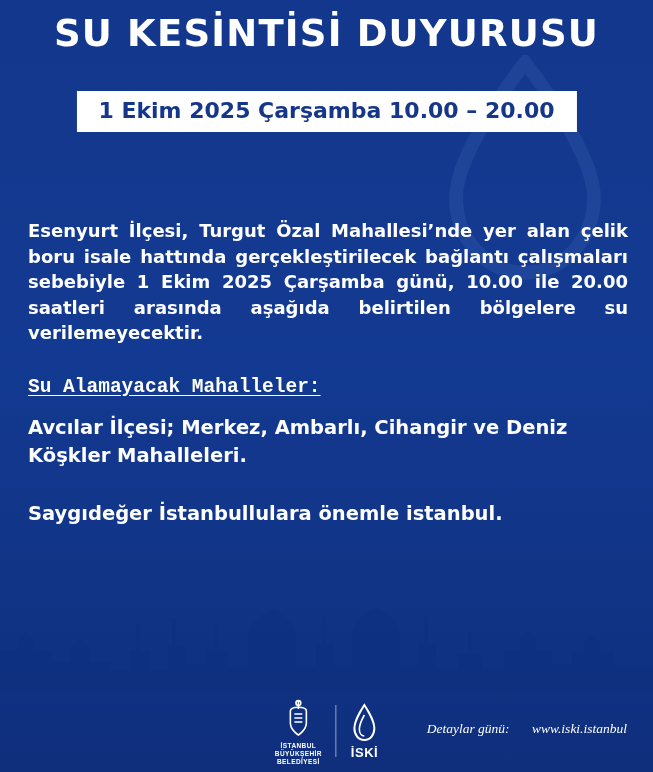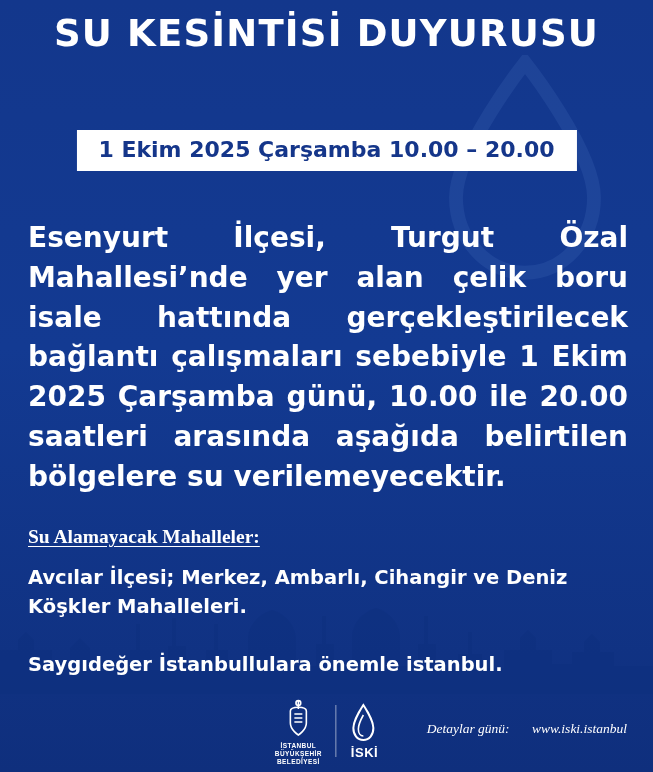--- a/index.html
+++ b/index.html
@@ -64,46 +64,45 @@
     top: 91px;
     left: 50%;
     transform: translateX(-50%);
     background: #ffffff;
     color: #15368a;
     font-size: 22px;
     font-weight: bold;
     padding: 7px 22px 9px 22px;
     white-space: nowrap;
     font-family: "DejaVu Sans", sans-serif;
-    margin-top: 39px;
   }
 
   .body-block {
     position: absolute;
     top: 218px;
     left: 28px;
     width: 600px;
     color: #ffffff;
   }
   .para-main {
-    font-size: 28px;
+    font-size: 18px;
     font-weight: bold;
     line-height: 1.42;
     text-align: justify;
     text-justify: inter-word;
     font-family: "DejaVu Sans", sans-serif;
     margin: 0;
   }
   .subhead {
     margin-top: 30px;
     font-size: 19.5px;
     font-weight: bold;
     text-decoration: underline;
     text-underline-offset: 3px;
-    font-family: Liberation Serif, serif;
+    font-family: Liberation Mono, monospace;
   }
   .para-list {
     margin-top: 16px;
     font-size: 19.5px;
     font-weight: bold;
     line-height: 1.45;
     font-family: "DejaVu Sans", sans-serif;
   }
   .para-closing {
     margin-top: 30px;
@@ -148,21 +147,21 @@
     font-family: "Liberation Sans", sans-serif;
   }
   .divider-bar {
     width: 1px;
     height: 52px;
     background: rgba(255,255,255,0.55);
   }
   .iski-logo {
     display: flex;
     flex-direction: column;
-    align-items: flex-start;
+    align-items: center;
     color: #ffffff;
   }
   .iski-mark { width: 26px; height: 40px; }
   .iski-mark svg { width: 100%; height: 100%; display: block; }
   .iski-text {
     margin-top: 2px;
     font-size: 13px;
     font-weight: bold;
     letter-spacing: 0.5px;
     color: #ffffff;

